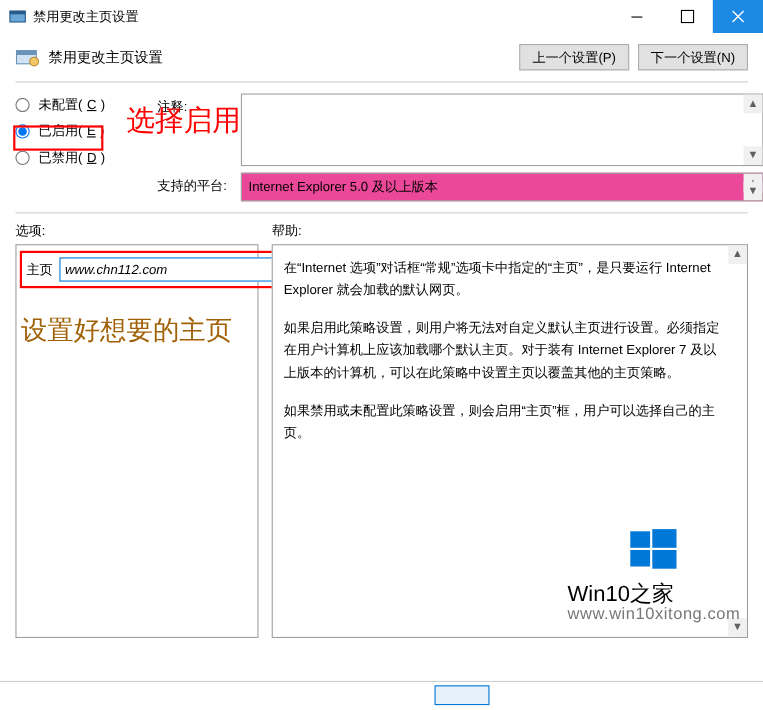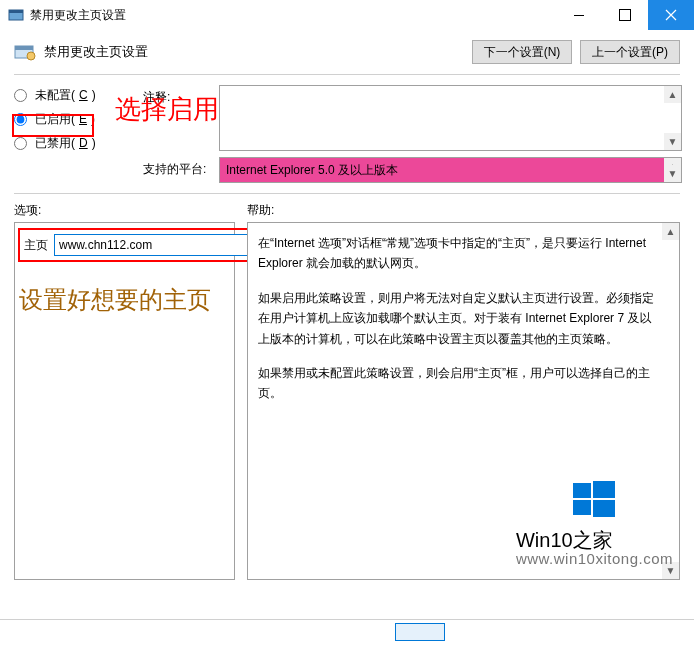--- a/index.html
+++ b/index.html
@@ -49,21 +49,21 @@
   .navbtns { display:flex; gap:8px; }
   .navbtn {
     min-width: 100px; height: 24px;
     border: 1px solid #adadad;
     background: #e1e1e1;
     padding: 0 10px;
     display:flex; align-items:center; justify-content:center;
     font-size:12px;
   }
   .hr { height:1px; background:#d0d0d0; margin: 4px 14px 0 14px; }
-  .config-row { display:flex; padding: 8px 12px 0 14px; }
+  .config-row { display:flex; padding: 8px 0 0 14px; }
   .radios { width: 115px; }
   .radio {
     display:flex; align-items:center; height:24px;
     font-size:12px; color:#000; gap:4px;
   }
   .radio input { margin:0 4px 0 0; }
   .radio .ul { text-decoration: underline; }
   .enabled-box {
     position:absolute; left:12px; top:114px; width:82px; height:23px;
     border:2px solid #ff0000; pointer-events:none;
@@ -103,20 +103,21 @@
   .homepage-row {
     border:2px solid #ff0000; padding:4px 4px;
     display:flex; align-items:center; gap:6px;
     width: 244px; margin-left:-3px; margin-top:-3px;
   }
   .homepage-label { font-size:12px; }
   .homepage-input {
     flex:1; height:22px; border:1px solid #0078d7;
     padding:0 4px; font-size:12px; font-family:inherit;
     outline:none;
+    font-style:italic;
   }
   .anno2 {
     color:#a16207; font-size:24px; font-family:Liberation Sans, sans-serif;
     margin-top:22px; margin-left:-2px;
     pointer-events:none;
   }
   .help-body {
     flex:1; border:1px solid #a0a0a0; background:#fff;
     padding:10px 22px 10px 10px; font-size:12px; line-height:1.7;
     position:relative; color:#000;
@@ -161,24 +162,24 @@
   <span class="header-icon">
     <svg viewBox="0 0 22 20">
         <rect x="1" y="4" width="18" height="12" fill="#cfe3f4" stroke="#6a93b8"></rect>
         <rect x="1" y="4" width="18" height="4" fill="#6a93b8"></rect>
         <circle cx="17" cy="14" r="4" fill="#f4c869" stroke="#b88a2a"></circle>
       </svg>
   </span>
   <span class="header-title">禁用更改主页设置</span>
   <div class="navbtns">
     <div class="navbtn">
+        <span>上一个设置(P)</span>
+      </div>
+    <div class="navbtn">
         <span>下一个设置(N)</span>
-      </div>
-    <div class="navbtn">
-        <span>上一个设置(P)</span>
       </div>
   </div>
 </div>
 <div class="hr"></div>
 
 <div class="config-row">
   <div class="radios">
     <label class="radio">
       <input type="radio" name="st" style="">
       <span>未配置(</span>

